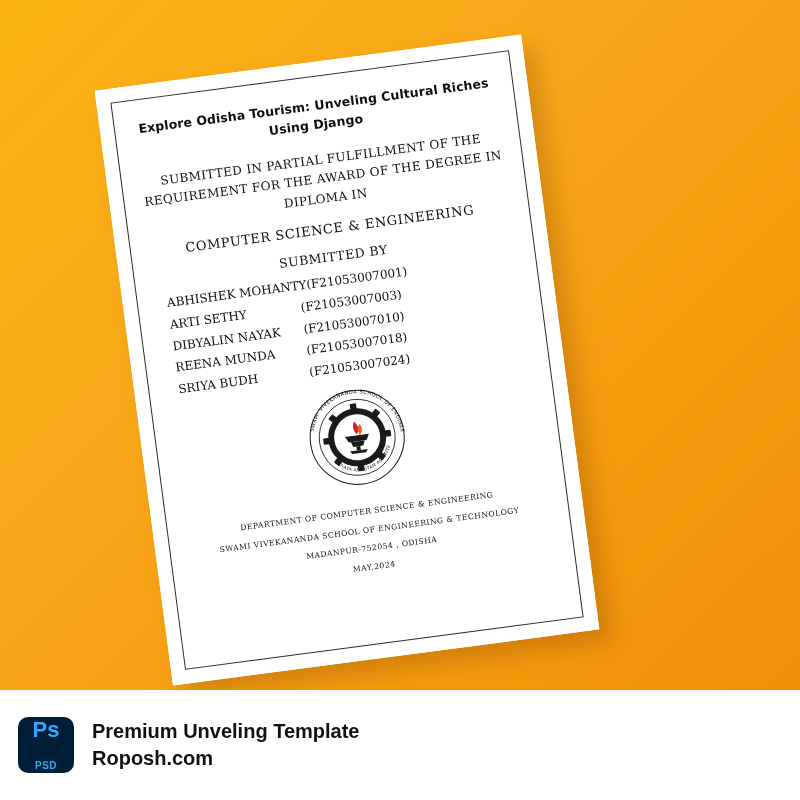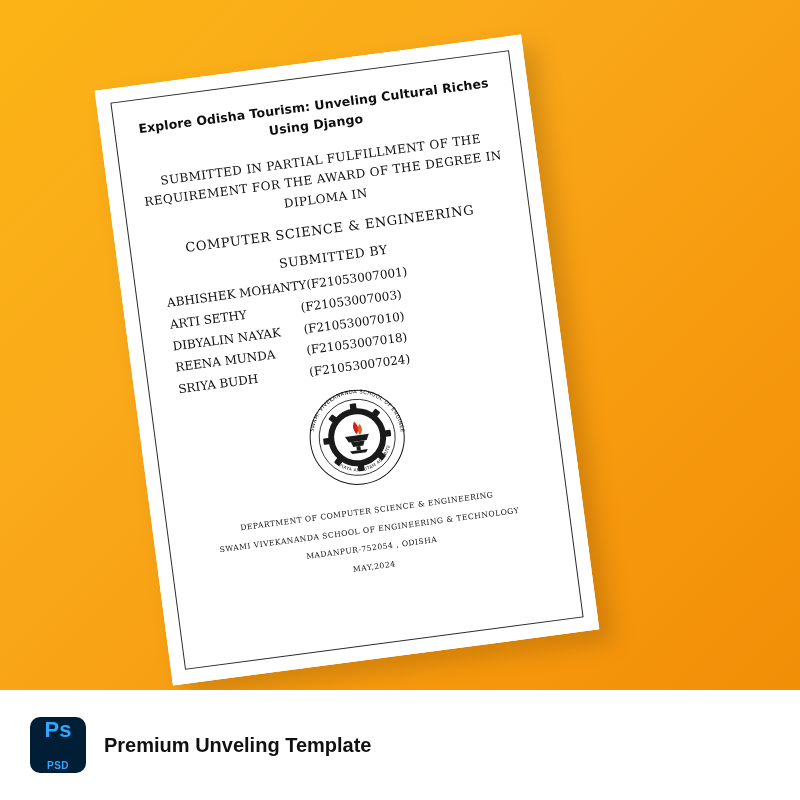--- a/index.html
+++ b/index.html
@@ -133,21 +133,21 @@
   
   #banner {
     position: absolute;
     left: 0;
     bottom: 0;
     width: 800px;
     height: 110px;
     background: #ffffff;
     display: flex;
     align-items: center;
-    padding-left: 30px;
+    padding-left: 18px;
     box-sizing: border-box;
   }
   #ps-badge {
     width: 56px;
     height: 56px;
     border-radius: 10px;
     background: #001e36;
     color: #31a8ff;
     font-family: "Liberation Sans", sans-serif;
     font-weight: bold;
@@ -276,16 +276,17 @@
     </div>
   </div>
 
   <div id="banner">
     <div id="ps-badge">
       <span class="ps-big">Ps</span>
       <span class="ps-small">PSD</span>
     </div>
     <div id="banner-text">
       <div class="line1">Premium Unveling Template</div>
+      <div class="line2">Roposh.com</div>
     </div>
   </div>
 
 </div>
 
 </body></html>

